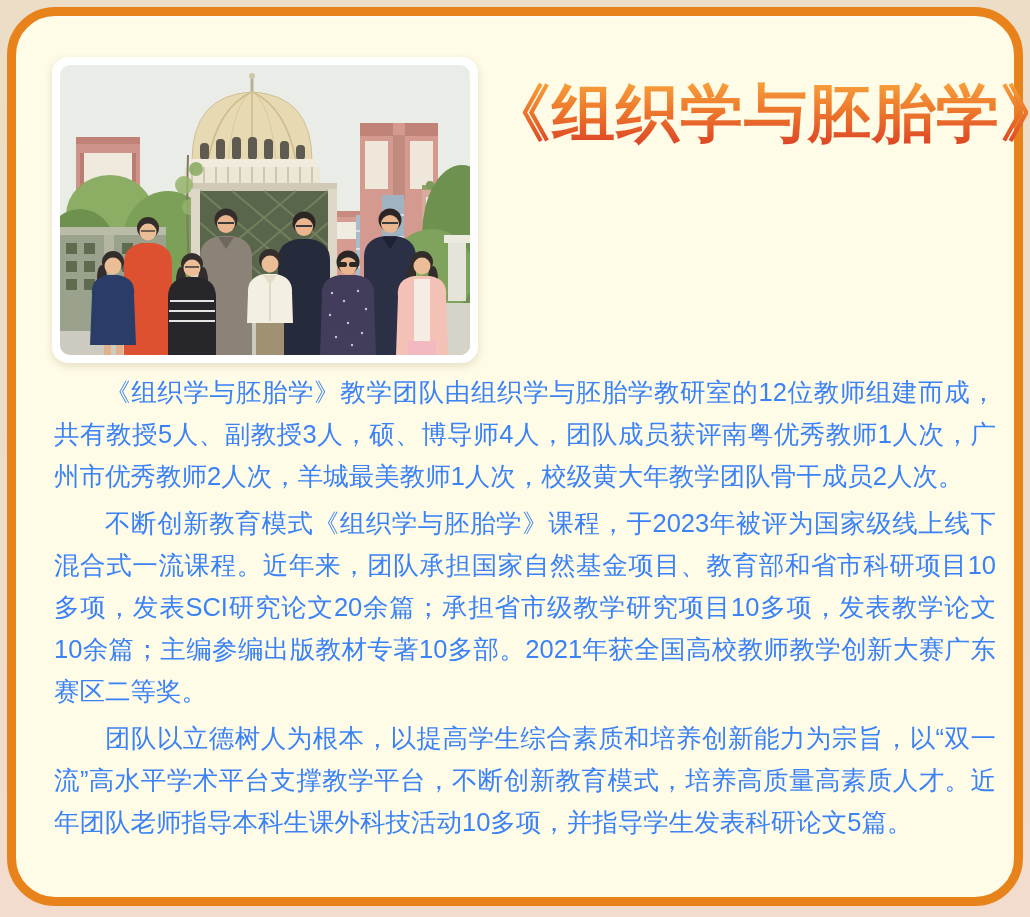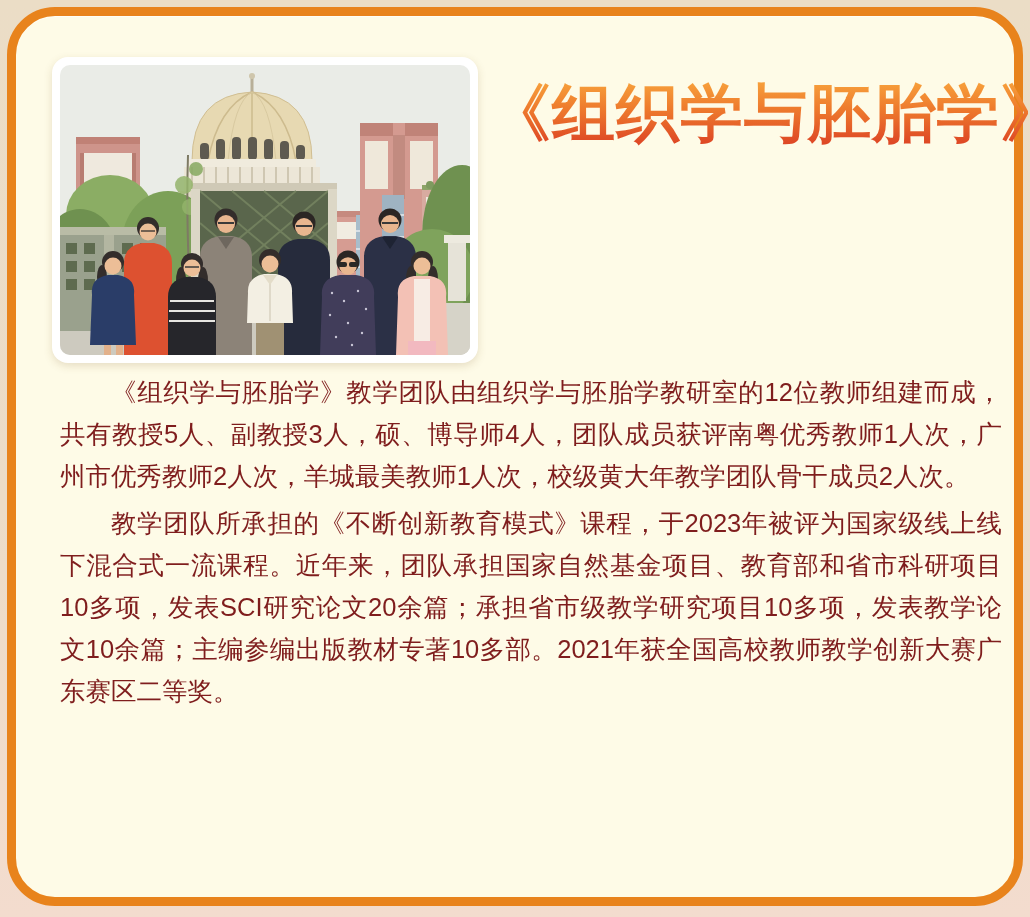--- a/index.html
+++ b/index.html
@@ -37,24 +37,24 @@
     letter-spacing: 1px;
     white-space: nowrap;
     color: #E25A20;
     background: linear-gradient(180deg, #F9A93F 8%, #EE7B2D 45%, #DC4224 88%);
     -webkit-background-clip: text;
     background-clip: text;
     -webkit-text-fill-color: transparent;
     text-shadow: none;
   }
   .body-text {
-    position: absolute; left: 44px; top: 355px; width: 942px;
+    position: absolute; left: 38px; top: 355px; width: 942px;
     font-size: 25.5px;
     line-height: 42px;
-    color: #7f1d1d;
+    color: #3b82f6;
     text-align: justify;
   }
   .body-text p {
     text-indent: 2em;
     margin: 0 0 5px 0;
   }
 </style>
 </head>
 <body>
 
@@ -308,17 +308,18 @@
         </g>
       </svg>
     </div>
 
     <h1 class="title-block">
       <span class="title-line">《组织学与胚胎学》</span>
     </h1>
 
     <div class="body-text">
       <p>《组织学与胚胎学》教学团队由组织学与胚胎学教研室的12位教师组建而成，共有教授5人、副教授3人，硕、博导师4人，团队成员获评南粤优秀教师1人次，广州市优秀教师2人次，羊城最美教师1人次，校级黄大年教学团队骨干成员2人次。</p>
-      <p>教学团队所承担的《不断创新教育模式》课程，于2023年被评为国家级线上线下混合式一流课程。近年来，团队承担国家自然基金项目、教育部和省市科研项目10多项，发表SCI研究论文20余篇；承担省市级教学研究项目10多项，发表教学论文10余篇；主编参编出版教材专著10多部。2021年获全国高校教师教学创新大赛广东赛区二等奖。</p>
+      <p>不断创新教育模式《组织学与胚胎学》课程，于2023年被评为国家级线上线下混合式一流课程。近年来，团队承担国家自然基金项目、教育部和省市科研项目10多项，发表SCI研究论文20余篇；承担省市级教学研究项目10多项，发表教学论文10余篇；主编参编出版教材专著10多部。2021年获全国高校教师教学创新大赛广东赛区二等奖。</p>
+      <p>团队以立德树人为根本，以提高学生综合素质和培养创新能力为宗旨，以“双一流”高水平学术平台支撑教学平台，不断创新教育模式，培养高质量高素质人才。近年团队老师指导本科生课外科技活动10多项，并指导学生发表科研论文5篇。</p>
     </div>
 
   </div>
 </div>
 
 </body></html>

